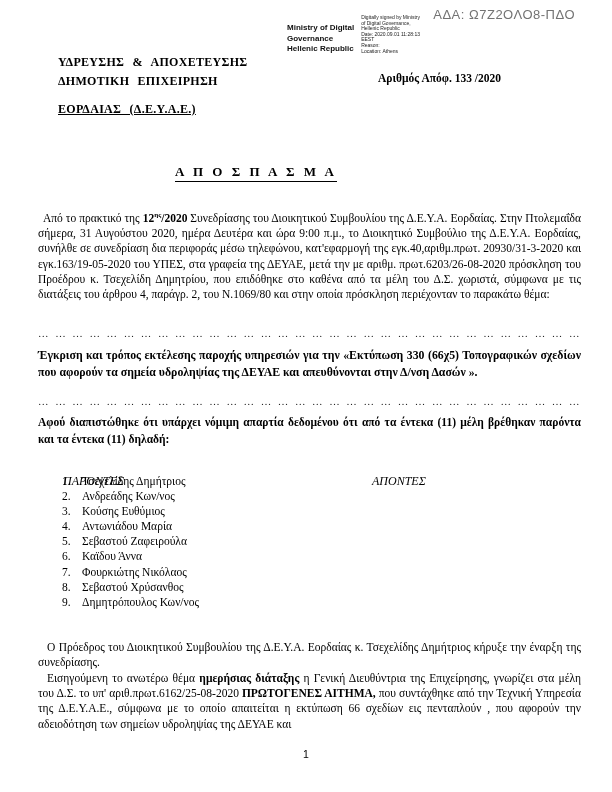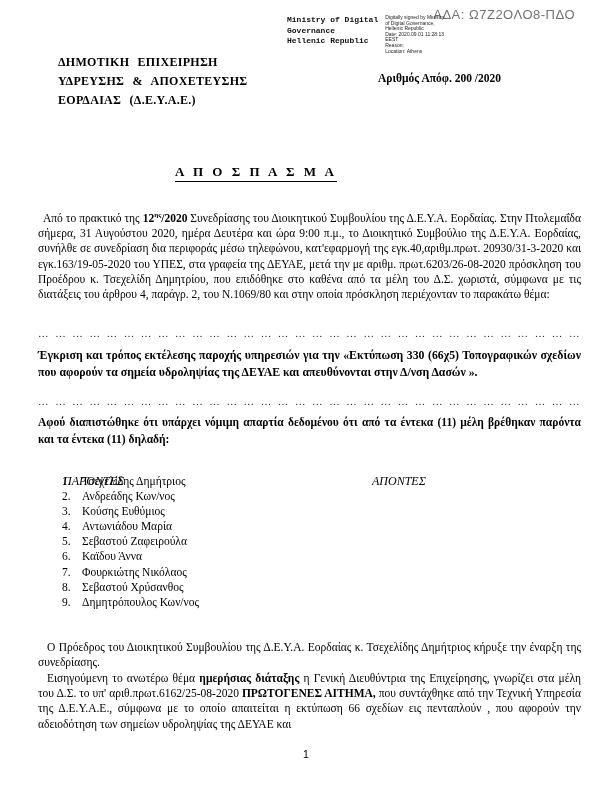--- a/index.html
+++ b/index.html
@@ -13,34 +13,34 @@
   }
   
   .ada{
     position:absolute;top:7px;right:37px;
     font-family:"Liberation Sans", sans-serif;
     font-size:13px;letter-spacing:0.5px;color:#737373;
   }
   
   .sig{position:absolute;left:287px;top:15px;display:flex;gap:7px;}
   .sig-org{
-    font-family:Liberation Mono, monospace;
-    font-weight:bold;font-size:8px;line-height:10.5px;color:#111;
+    font-family:Liberation Sans, sans-serif;
+    font-weight:bold;font-size:8px;line-height:10.5px;color:#111;margin-top:8px;
   }
   .sig-details{
     font-family:"Liberation Sans", sans-serif;
     font-size:5px;line-height:5.6px;color:#222;width:62px;
   }
   
   .company{
     position:absolute;left:58px;top:53px;
     font-weight:bold;font-size:12px;line-height:19px;
     word-spacing:5px;letter-spacing:0.3px;
   }
-  .company .u{}
+  .company .u{text-decoration:underline;margin-top:9px;}
   .decision-number{
     position:absolute;left:378px;top:72px;
     font-weight:bold;font-size:11.5px;
   }
   
   .title-wrap{position:absolute;top:162px;left:0;width:512px;text-align:center;}
   .title-inner{
     display:inline-block;font-weight:bold;font-size:13px;
     letter-spacing:3px;border-bottom:1.6px solid #000;padding-bottom:1px;
   }
@@ -97,26 +97,26 @@
       <div>of Digital Governance,</div>
       <div>Hellenic Republic</div>
       <div>Date: 2020.09.01 11:28:13</div>
       <div>EEST</div>
       <div>Reason:</div>
       <div>Location: Athens</div>
     </div>
   </div>
 
   <div class="company">
+    <div>ΥΔΡΕΥΣΗΣ &amp; ΑΠΟΧΕΤΕΥΣΗΣ</div>
     <div>ΔΗΜΟΤΙΚΗ ΕΠΙΧΕΙΡΗΣΗ</div>
-    <div>ΥΔΡΕΥΣΗΣ &amp; ΑΠΟΧΕΤΕΥΣΗΣ</div>
     <div class="u">ΕΟΡΔΑΙΑΣ (Δ.Ε.Υ.Α.Ε.)</div>
   </div>
 
-  <div class="decision-number">Αριθμός Απόφ. 200 /2020</div>
+  <div class="decision-number">Αριθμός Απόφ. 133 /2020</div>
 
   <div class="title-wrap">
     <span class="title-inner">Α Π Ο Σ Π Α Σ Μ Α</span>
   </div>
 
   <div class="para p-intro"><span>Από το πρακτικό της </span><span class="b">12</span><sup class="b">ης</sup><span class="b">/2020</span><span> Συνεδρίασης του Διοικητικού Συμβουλίου της Δ.Ε.Υ.Α. Εορδαίας. Στην Πτολεμαΐδα σήμερα, 31 Αυγούστου 2020, ημέρα Δευτέρα και ώρα 9:00 π.μ., το Διοικητικό Συμβούλιο της Δ.Ε.Υ.Α. Εορδαίας, συνήλθε σε συνεδρίαση δια περιφοράς μέσω τηλεφώνου, κατ'εφαρμογή της εγκ.40,αριθμ.πρωτ. 20930/31-3-2020 και εγκ.163/19-05-2020 του ΥΠΕΣ, στα γραφεία της ΔΕΥΑΕ, μετά την με αριθμ. πρωτ.6203/26-08-2020 πρόσκληση του Προέδρου κ. Τσεχελίδη Δημητρίου, που επιδόθηκε στο καθένα από τα μέλη του Δ.Σ. χωριστά, σύμφωνα με τις διατάξεις του άρθρου 4, παράγρ. 2, του Ν.1069/80 και στην οποία πρόσκληση περιέχονταν το παρακάτω θέμα:</span></div>
 
   <div class="dotted dotted-1">… … … … … … … … … … … … … … … … … … … … … … … … … … … … … … … … … … … … … … … … … … … … … … … … … …</div>
 
   <div class="para subject">Έγκριση και τρόπος εκτέλεσης  παροχής υπηρεσιών για την «Εκτύπωση 330 (66χ5) Τοπογραφικών σχεδίων που αφορούν τα σημεία υδροληψίας της ΔΕΥΑΕ και απευθύνονται στην Δ/νση Δασών ».</div>

